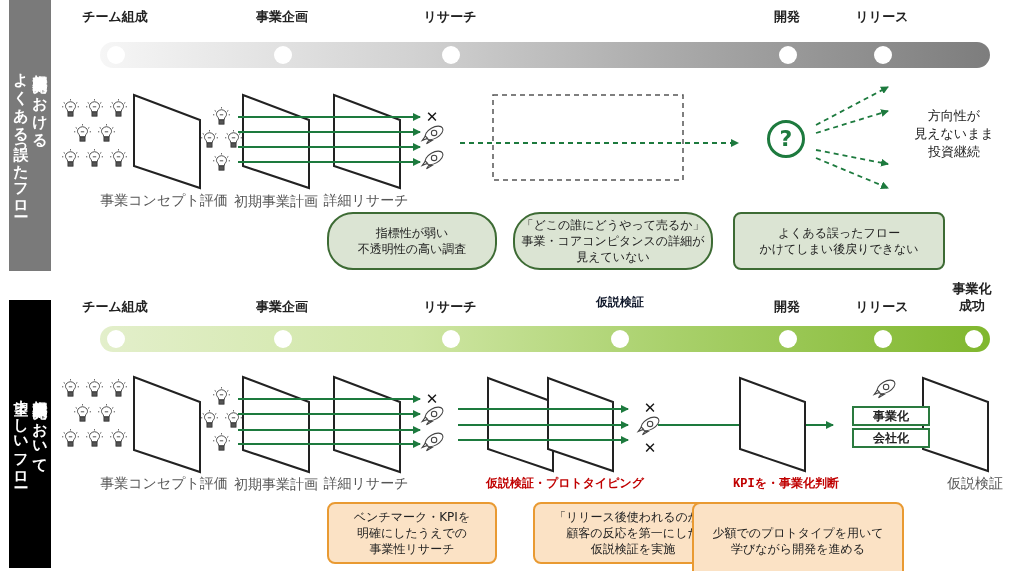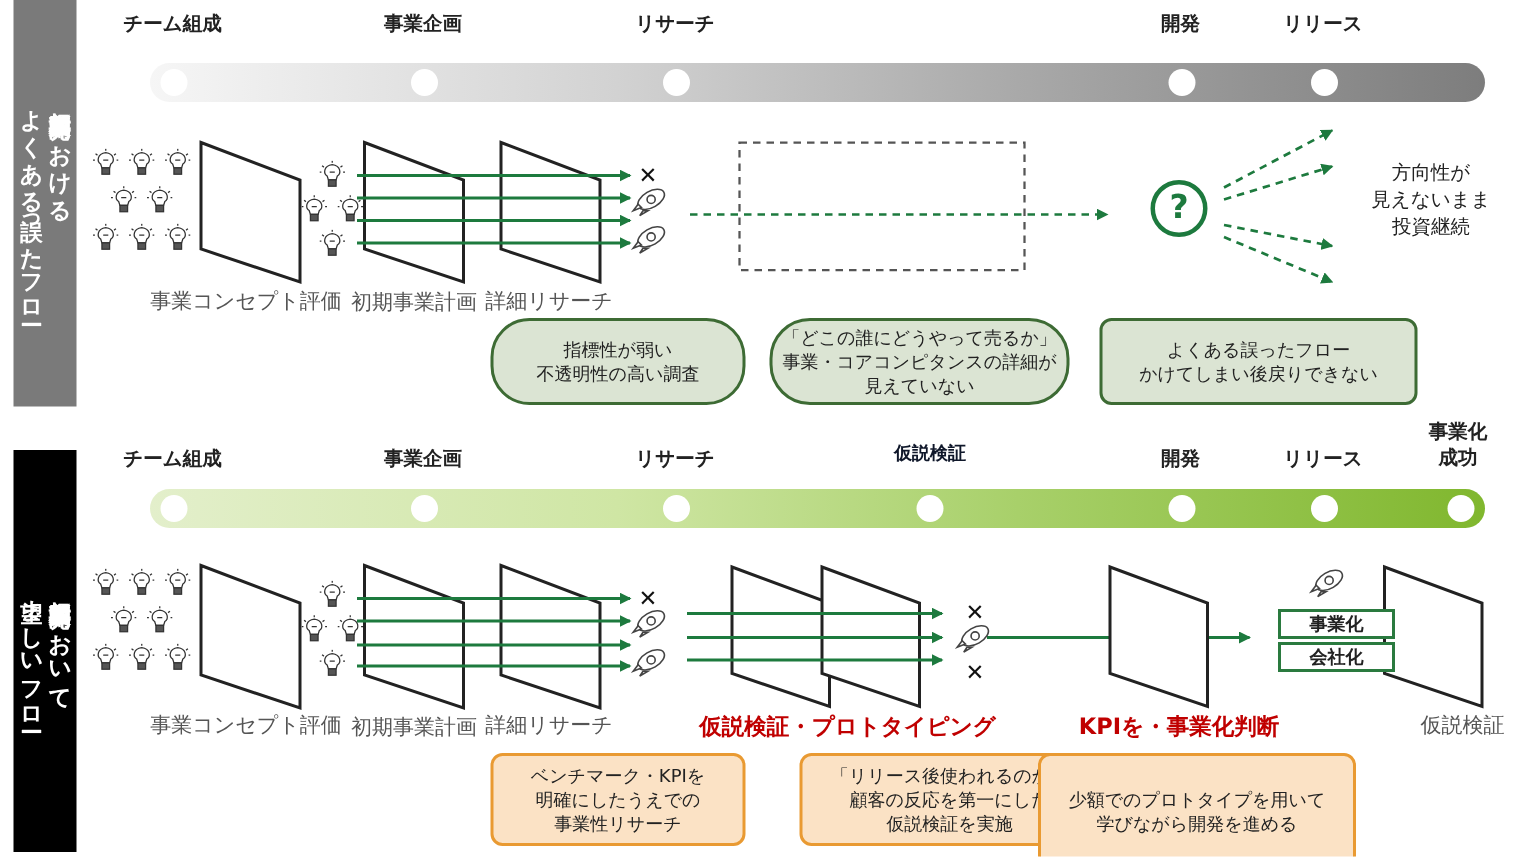--- a/index.html
+++ b/index.html
@@ -10,21 +10,21 @@
   #side1 { top:0; height:271px; background:#7a7a7a; }
   #side2 { top:300px; height:268px; background:#000; }
   .stage { position:absolute; font-size:13px; font-weight:bold; color:#222; transform:translateX(-50%); white-space:nowrap; text-align:center; line-height:17px; }
   .stage.red { color:#0f172a; font-size:12px; }
   .bar { position:absolute; left:100px; width:890px; height:26px; border-radius:13px; }
   #bar1 { top:42px; background:linear-gradient(to right,#f6f6f6 0%,#d2d2d2 35%,#a9a9a9 65%,#7d7d7d 100%); }
   #bar2 { top:326px; background:linear-gradient(to right,#e3efcb 0%,#cfe6a4 35%,#a8d06a 65%,#80b72e 100%); }
   .dot { position:absolute; top:50%; width:18px; height:18px; border-radius:50%; background:#fff; transform:translate(-50%,-50%); }
   svg.diag { position:absolute; left:0; top:0; }
   .lbl { position:absolute; font-size:14px; color:#555; transform:translateX(-50%); white-space:nowrap; }
-  .lbl.red { color:#c00000; font-size:15px; font-weight:bold; }
+  .lbl.red { color:#c00000; font-size:12px; font-weight:bold;font-family:Liberation Mono, monospace; }
   .note { position:absolute; border-radius:8px; display:flex; align-items:center; justify-content:center; text-align:center; font-size:12px; line-height:16px; color:#222; box-sizing:border-box; padding:2px 4px; }
   .note.green { background:#dbe4d3; border:2px solid #3d6b34; }
   .note.orange { background:#fbe2c5; border:2px solid #e99a32; }
   .note span { white-space:pre-line; }
   .outcome { position:absolute; left:908px; top:107px; width:92px; text-align:center; font-size:13px; line-height:18px; color:#222; white-space:pre-line; }
   .tagbox { position:absolute; left:852px; width:74px; height:16px; border:2px solid #2a7a3f; background:#fff; font-size:12px; font-weight:bold; text-align:center; line-height:16px; color:#222; }
   .qcircle { position:absolute; left:767px; top:120px; width:38px; height:38px; border:3px solid #1d7a3e; border-radius:50%; box-sizing:border-box; color:#1d7a3e; font-size:22px; font-weight:bold; text-align:center; line-height:32px; }
   .xmark { position:absolute; font-size:15px; font-weight:bold; color:#111; transform:translate(-50%,-50%); }
 </style>
 </head>

